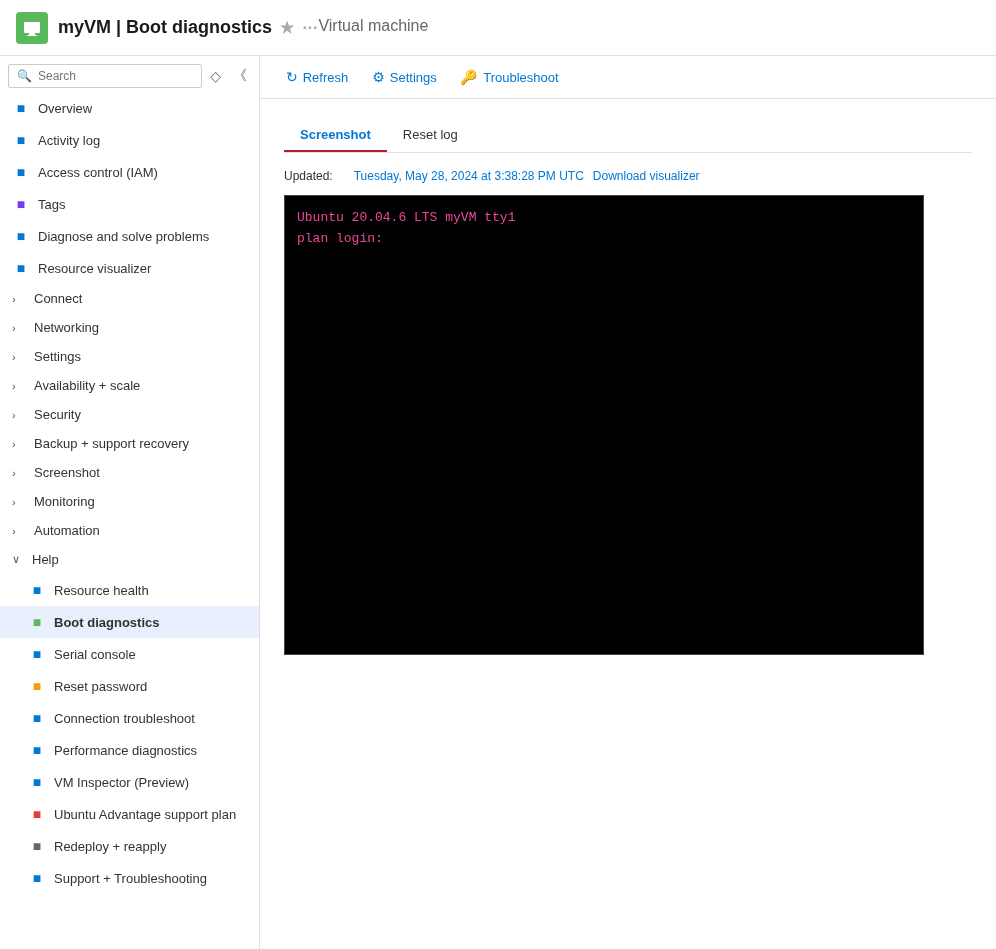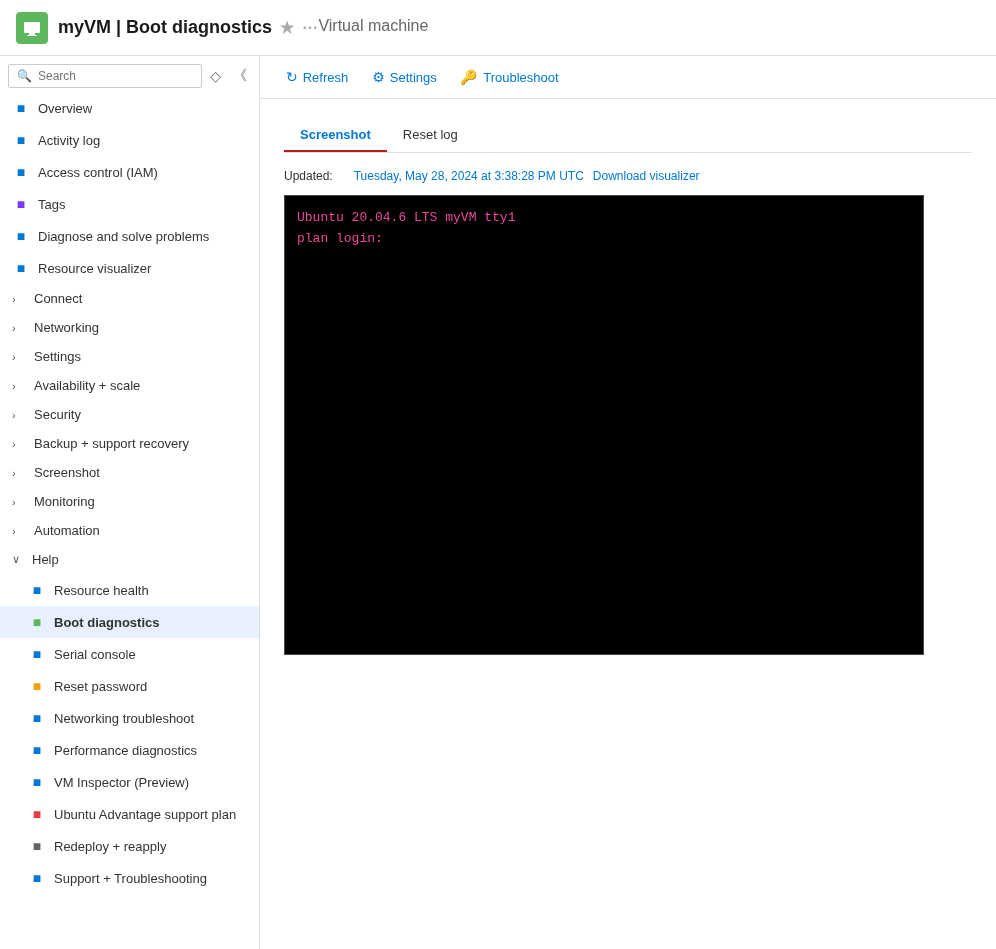--- a/index.html
+++ b/index.html
@@ -163,21 +163,21 @@
         <div class="sidebar-item sidebar-indent">
           <span class="icon" style="color:#0078d4; font-size:14px; width:18px; text-align:center;">■</span>
           <span>Serial console</span>
         </div>
         <div class="sidebar-item sidebar-indent">
           <span class="icon" style="color:#f59e0b; font-size:14px; width:18px; text-align:center;">■</span>
           <span>Reset password</span>
         </div>
         <div class="sidebar-item sidebar-indent">
           <span class="icon" style="color:#0078d4; font-size:14px; width:18px; text-align:center;">■</span>
-          <span>Networking troubleshoot</span>
+          <span>Connection troubleshoot</span>
         </div>
         <div class="sidebar-item sidebar-indent">
           <span class="icon" style="color:#0078d4; font-size:14px; width:18px; text-align:center;">■</span>
           <span>Performance diagnostics</span>
         </div>
         <div class="sidebar-item sidebar-indent">
           <span class="icon" style="color:#0078d4; font-size:14px; width:18px; text-align:center;">■</span>
           <span>VM Inspector (Preview)</span>
         </div>
         <div class="sidebar-item sidebar-indent">

